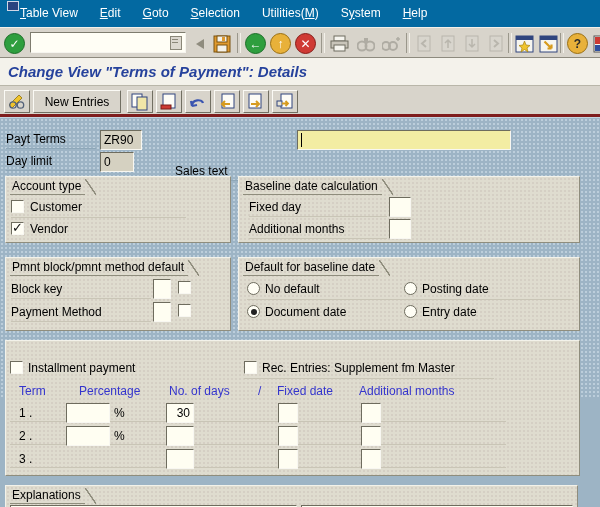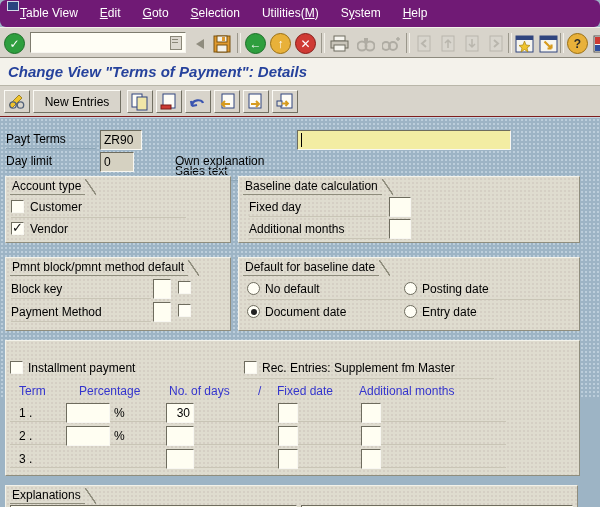--- a/index.html
+++ b/index.html
@@ -2,39 +2,39 @@
 <html><head>
 <meta charset="utf-8">
 <style>
   html,body{margin:0;padding:0;background:#6b86a0;}
   #screen{
     position:relative;width:600px;height:507px;overflow:hidden;
     font-family:"Liberation Sans","DejaVu Sans",sans-serif;
     font-size:12px;color:#000;background:#9db4c5;
   }
   
-  .menubar{position:absolute;left:0;top:0;width:600px;height:27px;background:#701a75;border-radius:6px;}
+  .menubar{position:absolute;left:0;top:0;width:600px;height:27px;background:#0369a1;}
   .sysicon{position:absolute;left:7px;top:1px;width:10px;height:8px;border:1px solid #cfd6e6;background:#2a4480;}
   .menu-items{position:absolute;left:20px;top:6px;display:flex;gap:22px;color:#fff;}
   .menu-item{cursor:default;white-space:nowrap;}
   .menu-item u{text-decoration:underline;}
   
   .stdbar{position:absolute;left:0;top:27px;width:600px;height:31px;background:#d8d4cb;
     border-top:1px solid #f2f0ea;border-bottom:1px solid #8d8a7e;box-sizing:border-box;}
   .tbtn{position:absolute;top:4px;width:23px;height:23px;display:flex;align-items:center;justify-content:center;}
   .sep{position:absolute;top:5px;width:2px;height:20px;border-left:1px solid #9a978b;border-right:1px solid #f3f1ea;}
   .cmdfield{position:absolute;left:30px;top:4px;width:156px;height:21px;background:#fffef5;
     border:1px solid;border-color:#7e7c6e #f6f5ef #f6f5ef #7e7c6e;box-sizing:border-box;}
   .cmdicon{position:absolute;right:3px;top:3px;width:10px;height:12px;border:1px solid #8a8778;background:#dcd8cf;}
   .cmdicon:before{content:"";position:absolute;left:1px;top:2px;width:6px;height:1px;background:#8a8778;box-shadow:0 3px 0 #8a8778;}
   
   .titlebar{position:absolute;left:0;top:58px;width:600px;height:28px;background:#f4f2eb;border-bottom:1px solid #b9b6a9;box-sizing:border-box;}
   .title{position:absolute;left:8px;top:5px;font-size:15px;font-weight:bold;font-style:italic;color:#26429c;}
   
-  .appbar{position:absolute;left:0;top:86px;width:600px;height:31px;background:#d8d4cb;border-bottom:1px solid #7f1d1d;box-sizing:border-box;}
+  .appbar{position:absolute;left:0;top:86px;width:600px;height:31px;background:#d8d4cb;border-bottom:3px solid #7f1d1d;box-sizing:border-box;}
   .abtn{position:absolute;top:4px;height:23px;background:#d8d4cb;
     border:1px solid;border-color:#fbfaf5 #716f62 #716f62 #fbfaf5;
     display:flex;align-items:center;justify-content:center;box-sizing:border-box;}
   
   .content{position:absolute;left:0;top:117px;width:600px;height:282px;background:#9db4c5;
     background-image:radial-gradient(#bccedb 0.9px,rgba(0,0,0,0) 1px);background-size:4px 4px;
     border-top:1px solid #c6d5e0;box-sizing:border-box;}
   .lbl{position:absolute;height:16px;white-space:nowrap;}
   .lblline{border-bottom:1px solid #8ea7b8;}
   .fld{position:absolute;height:20px;box-sizing:border-box;background:#fffef2;
@@ -246,21 +246,20 @@
     <div class="lbl lblline" style="left:6px;top:14px;width:90px;">Payt Terms</div>
     <div class="fld ro" style="left:100px;top:12px;width:42px;">ZR90</div>
     <div class="lbl lblline" style="left:175px;top:14px;width:117px;margin-top:32px;">Sales text</div>
     <div class="fld focus" style="left:297px;top:12px;width:214px;">
       <span></span>
       <div class="caret"></div>
     </div>
 
     <div class="lbl lblline" style="left:6px;top:36px;width:90px;">Day limit</div>
     <div class="fld ro" style="left:100px;top:34px;width:34px;">0</div>
-    <div class="lbl lblline" style="left:175px;top:36px;width:117px;">Own explanation</div>
 
     <div class="gbox" style="left:5px;top:58px;width:226px;height:67px;">
       <div class="gb-tab">
           <span class="gb-title">Account type</span>
           <span class="gb-diag"></span>
         </div>
       <div class="cb" style="left:5px;top:23px;"></div>
       <div class="lbl" style="left:24px;top:23px;">Customer</div>
       <div class="rowline" style="left:5px;top:40px;width:175px;"></div>
       <div class="cb checked" style="left:5px;top:45px;"></div>

